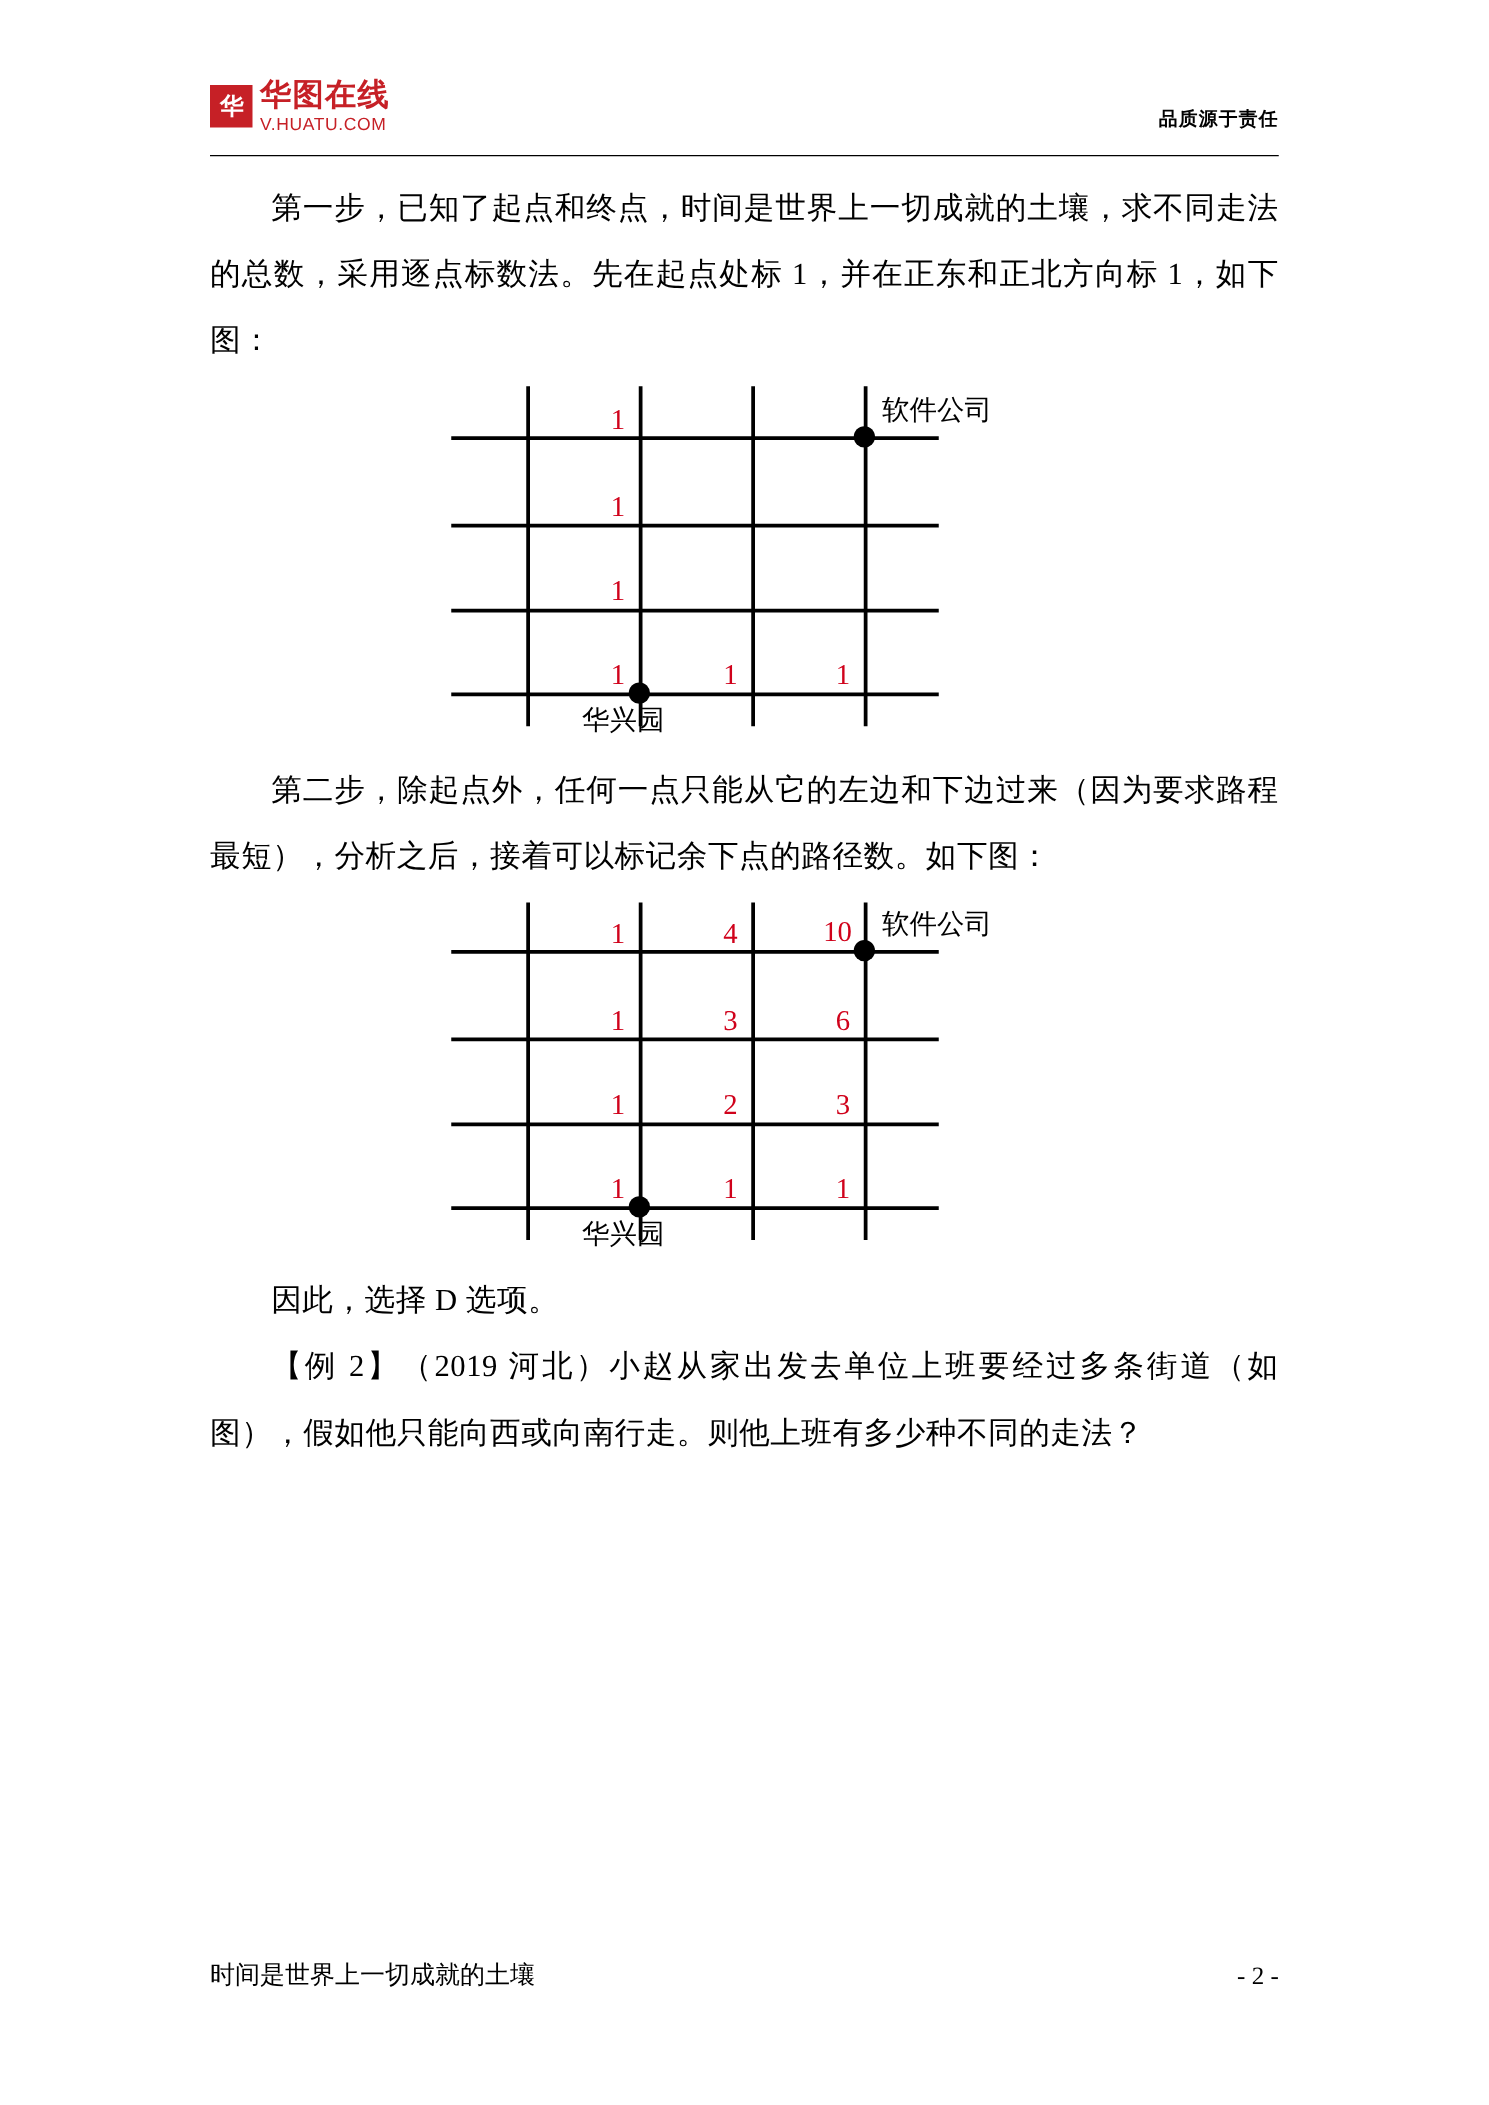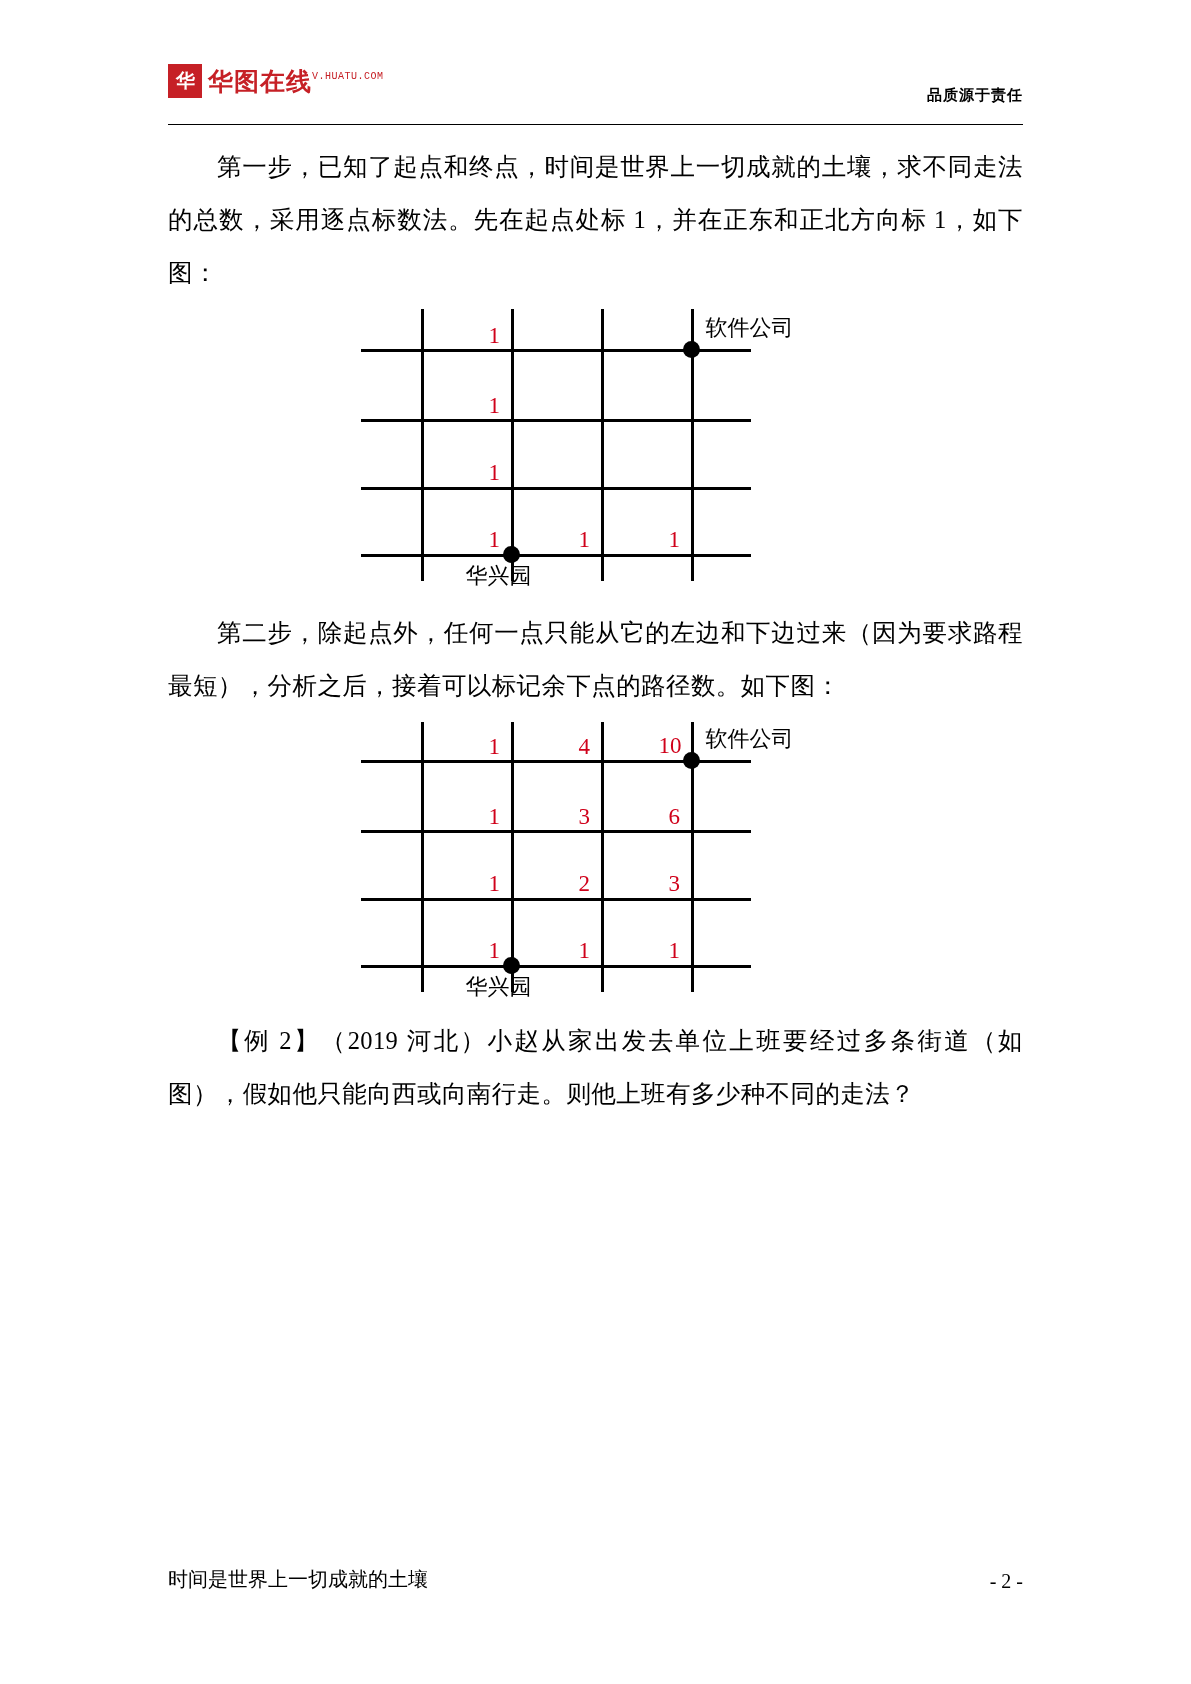--- a/index.html
+++ b/index.html
@@ -47,33 +47,34 @@
     font-family: "Liberation Sans", sans-serif;
     font-size: 19px;
     font-weight: bold;
     display: flex;
     align-items: center;
     justify-content: center;
     letter-spacing: -1px;
   }
   .logo-text-col {
     display: flex;
+    flex-direction: column;
     justify-content: flex-end;
     line-height: 1;
   }
   .logo-cn {
     font-family: "Liberation Sans", sans-serif;
     font-size: 25px;
     font-weight: bold;
     color: #c62026;
     letter-spacing: 1px;
   }
   .logo-en {
-    font-family: Liberation Mono, monospace;
-    font-size: 10px;
+    font-family: Liberation Sans, sans-serif;
+    font-size: 14px;
     color: #c62026;
     letter-spacing: 0.5px;
     margin-top: 3px;
   }
   .header-slogan {
     font-family: "Liberation Sans", sans-serif;
     font-size: 15px;
     font-weight: bold;
     color: #000;
     margin-top: 24px;
@@ -230,20 +231,21 @@
       <div class="num" style="left:128px; top:217px;">1</div>
       <div class="num" style="left:218px; top:217px;">1</div>
       <div class="num" style="left:308px; top:217px;">1</div>
 
       <div class="lbl" style="left:345px; top:6px;">软件公司</div>
       <div class="lbl" style="left:105px; top:254px;">华兴园</div>
     </div>
 
     <div class="spacer-12"></div>
 
+    <p class="para indent">因此，选择 D 选项。</p>
 
     <p class="para indent">【例 2】（2019 河北）小赵从家出发去单位上班要经过多条街道（如图），假如他只能向西或向南行走。则他上班有多少种不同的走法？</p>
 
   </div>
 
   <div class="footer">
     <div class="footer-left">时间是世界上一切成就的土壤</div>
     <div class="footer-right">- 2 -</div>
   </div>
 

